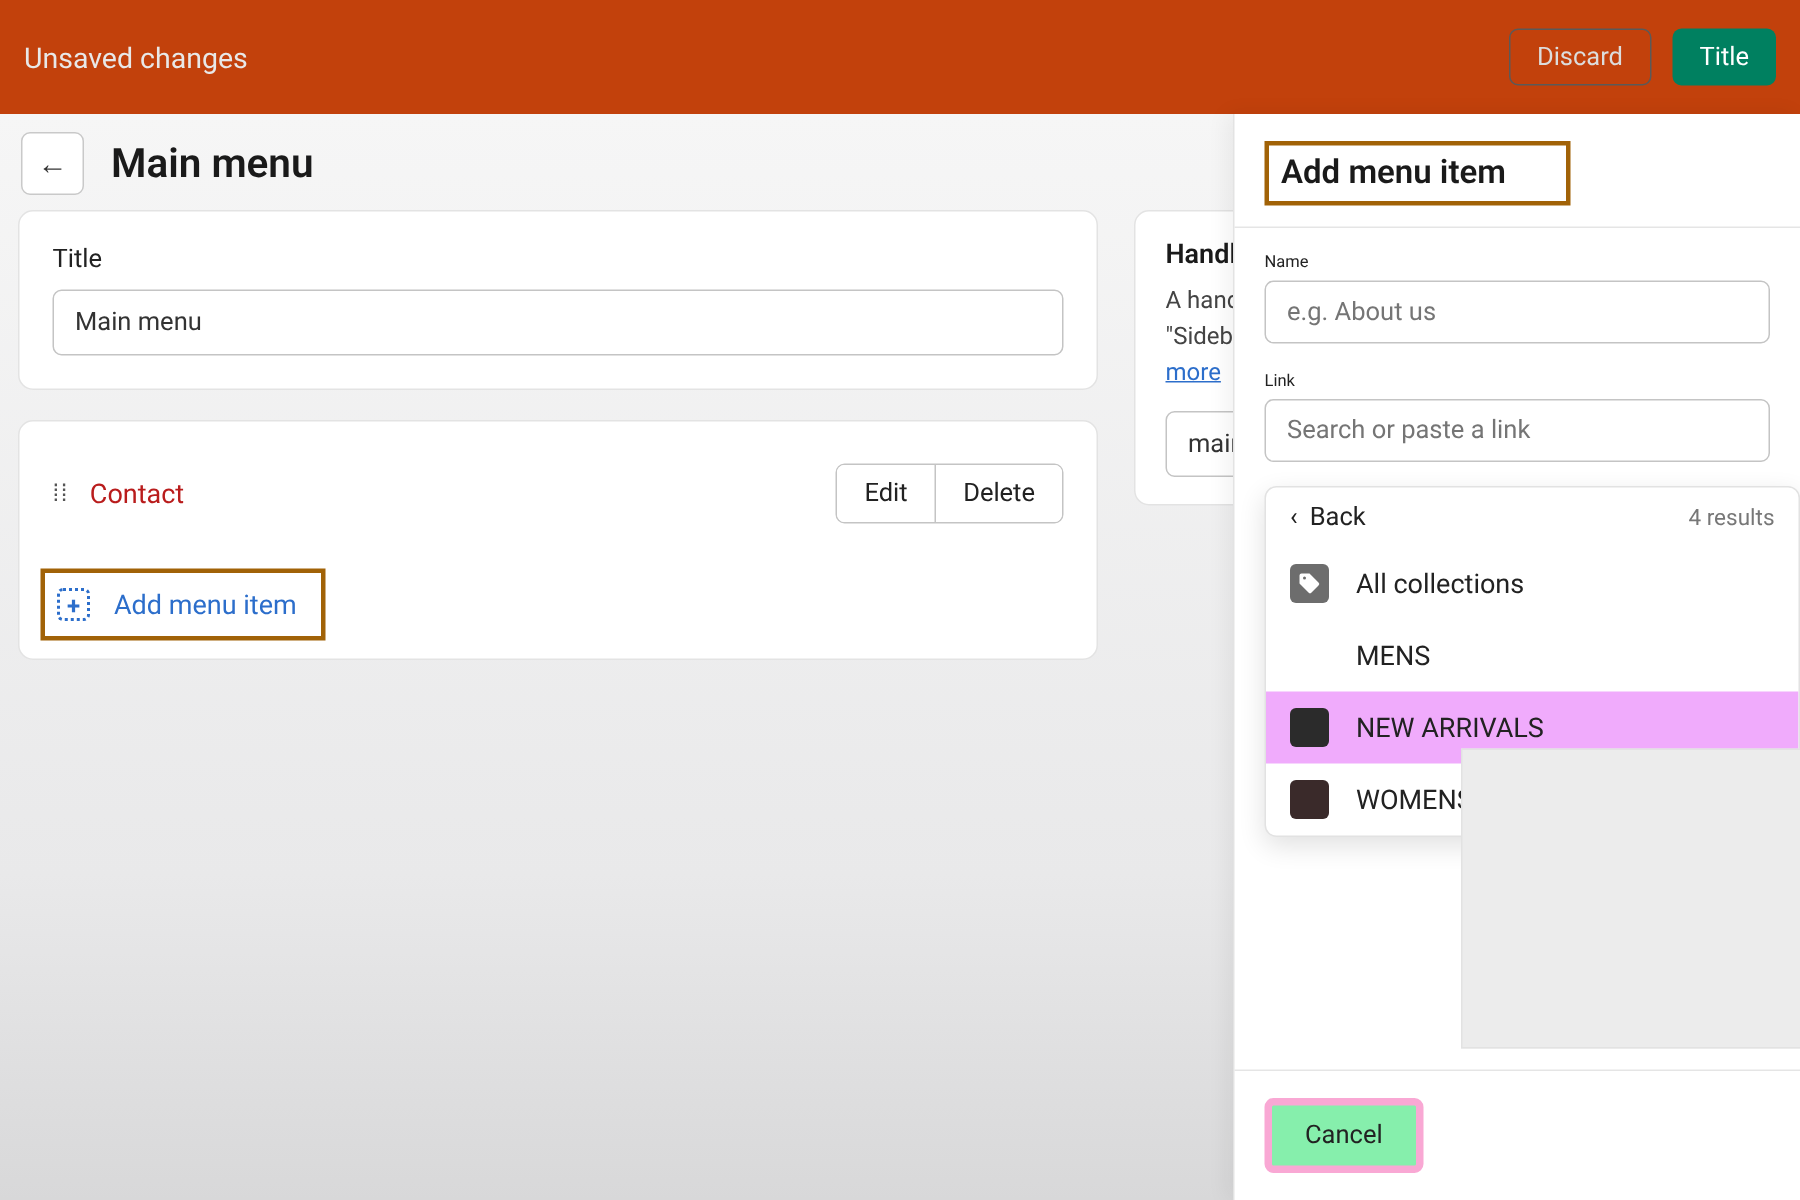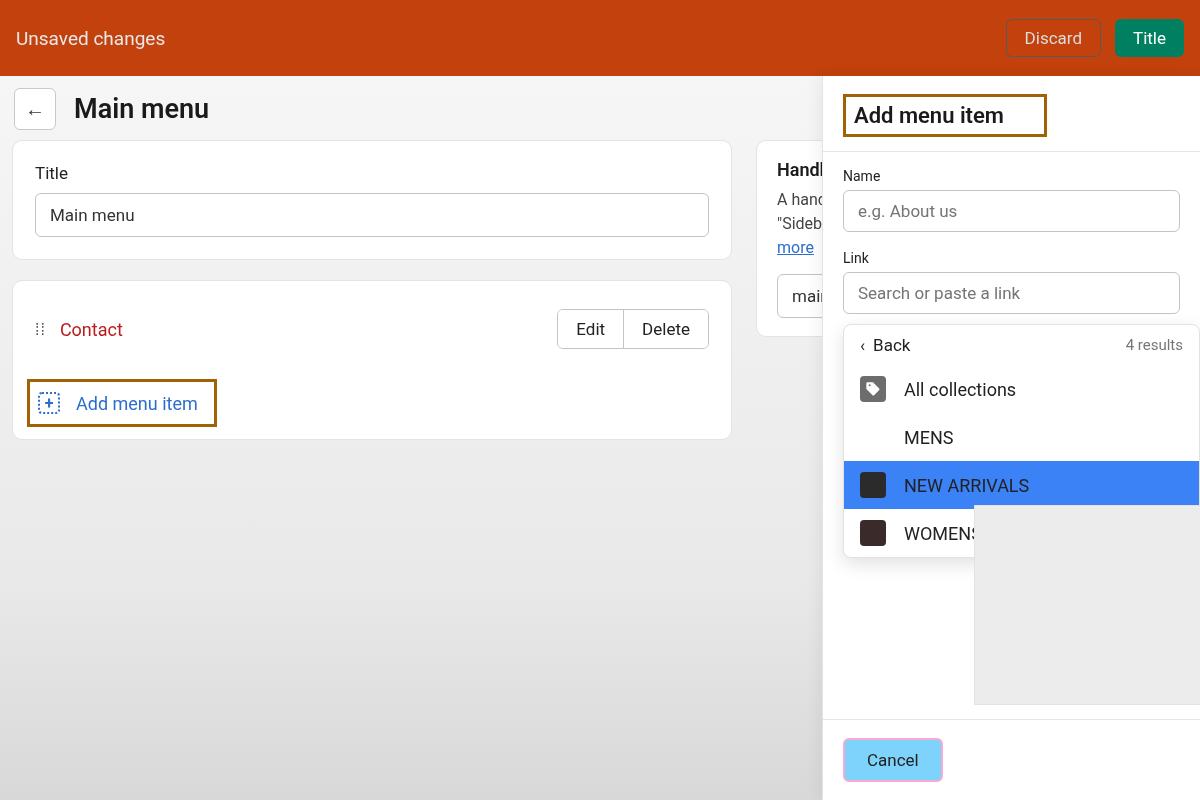--- a/index.html
+++ b/index.html
@@ -45,35 +45,35 @@
   .learn-more { color: #2c6ecb; text-decoration: underline; cursor: pointer; }
   .handle-input-wrap { margin-top: 14px; }
 
   
   .drawer { position: absolute; top: 76px; right: 0; width: 378px; bottom: 0; background: #fff; border-left: 1px solid #e3e3e3; box-shadow: -4px 0 14px rgba(0,0,0,0.06); display: flex; flex-direction: column; }
   .drawer-header { padding: 18px 20px 14px 20px; }
   .drawer-title-box { display: inline-block; padding: 6px 40px 6px 8px; }
   .drawer-title { font-size: 22px; font-weight: 600; color: #1a1a1a; }
   .drawer-divider { height: 1px; background: #e5e5e5; }
   .drawer-body { padding: 16px 20px 0 20px; flex: 1; position: relative; }
-  .drawer-body .field-label { font-size: 14px; font-weight: 400; color: #222; margin-bottom: 6px; }
+  .drawer-body .field-label { font-size: 11px; font-weight: 400; color: #222; margin-bottom: 6px; }
   .drawer-input { width: 100%; height: 42px; border: 1px solid #c4c4c4; border-radius: 6px; padding: 0 14px; font-size: 17px; color: #333; }
   .drawer-body .group { margin-bottom: 18px; }
   .link-popover { position: absolute; left: 20px; right: 0; top: 172px; background: #fff; border: 1px solid #e2e2e2; border-radius: 8px; box-shadow: 0 6px 18px rgba(0,0,0,0.12); overflow: hidden; }
   .popover-head { display: flex; align-items: center; justify-content: space-between; padding: 10px 16px; font-size: 17px; color: #222; }
   .popover-head .back { display: inline-flex; align-items: center; gap: 8px; cursor: pointer; }
   .popover-head .count { color: #777; font-size: 15px; }
   .opt { display: flex; align-items: center; padding: 11px 16px; gap: 18px; cursor: pointer; }
-  .opt:hover, .opt.hovered { background: #3b82f6; }
+  .opt:hover, .opt.hovered { background: #f0abfc; }
   .opt .thumb { width: 26px; height: 26px; border-radius: 4px; background: #444; display: inline-flex; align-items: center; justify-content: center; color: #fff; font-size: 14px; flex-shrink:0; }
   .opt .thumb.tag { background: #6d6d6d; }
   .opt .thumb.empty { background: transparent; }
   .opt .lbl { font-size: 18px; color: #222; }
   .drawer-footer { padding: 18px 20px; border-top: 1px solid #e5e5e5; }
-  .btn-cancel { border: 2px solid #f9a8d4; background: #7dd3fc; border-radius: 6px; padding: 10px 22px; font-size: 17px; color: #222; cursor: pointer; text-align: right; }
+  .btn-cancel { border: 5px solid #f9a8d4; background: #86efac; border-radius: 6px; padding: 10px 22px; font-size: 17px; color: #222; cursor: pointer; text-align: right; }
   .float-box { position: absolute; right: -6px; bottom: 14px; width: 232px; height: 200px; background: #ececec; border: 1px solid #e2e2e2; }
 </style>
 </head>
 <body>
 
 <div class="topbar">
   <div class="title">Unsaved changes</div>
   <button class="btn btn-discard">Discard</button>
   <button class="btn btn-save">Title</button>
 </div>

